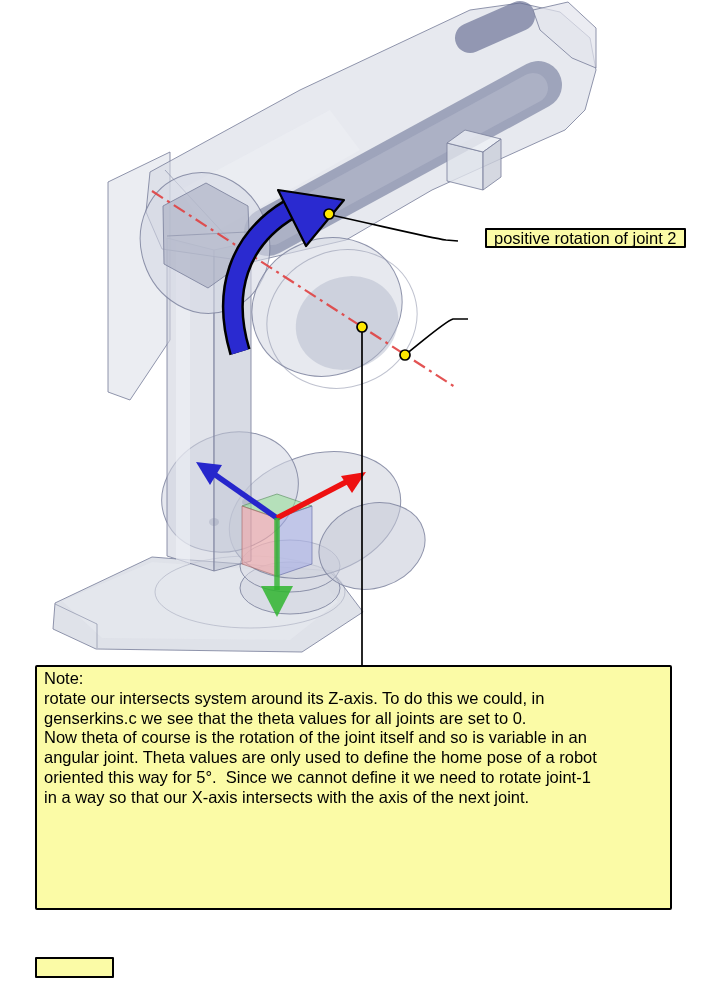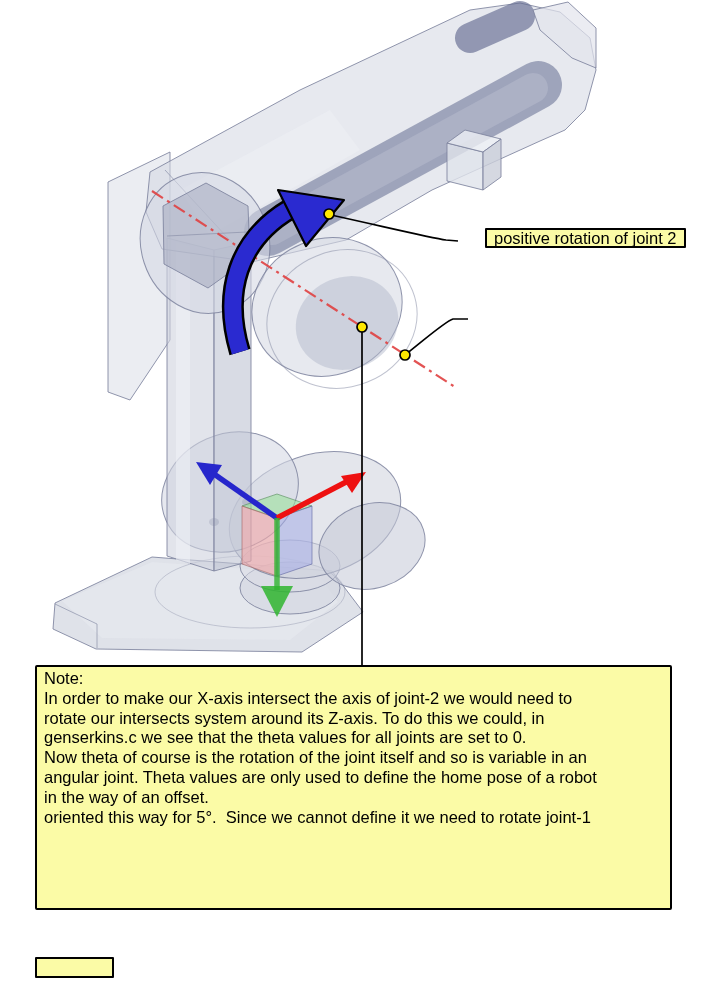--- a/index.html
+++ b/index.html
@@ -143,24 +143,23 @@
     </g>
   </svg>
 
   <div class="callout" id="callout-rotation">
     <span>positive rotation of joint 2</span>
   </div>
 
 
   <div class="note-box">
     <div class="note-line">Note:</div>
-    <div class="note-line">In order to make our X-axis intersect the axis of joint-2 we would need to</div>
     <div class="note-line">rotate our intersects system around its Z-axis. To do this we could, in</div>
     <div class="note-line">genserkins.c we see that the theta values for all joints are set to 0.</div>
     <div class="note-line">Now theta of course is the rotation of the joint itself and so is variable in an</div>
     <div class="note-line">angular joint. Theta values are only used to define the home pose of a robot</div>
-    <div class="note-line">in the way of an offset.</div>
     <div class="note-line">oriented this way for 5°.  Since we cannot define it we need to rotate joint-1</div>
+    <div class="note-line">in a way so that our X-axis intersects with the axis of the next joint.</div>
   </div>
 
   <div class="mini-box"></div>
 
 </div>
 
 </body></html>

